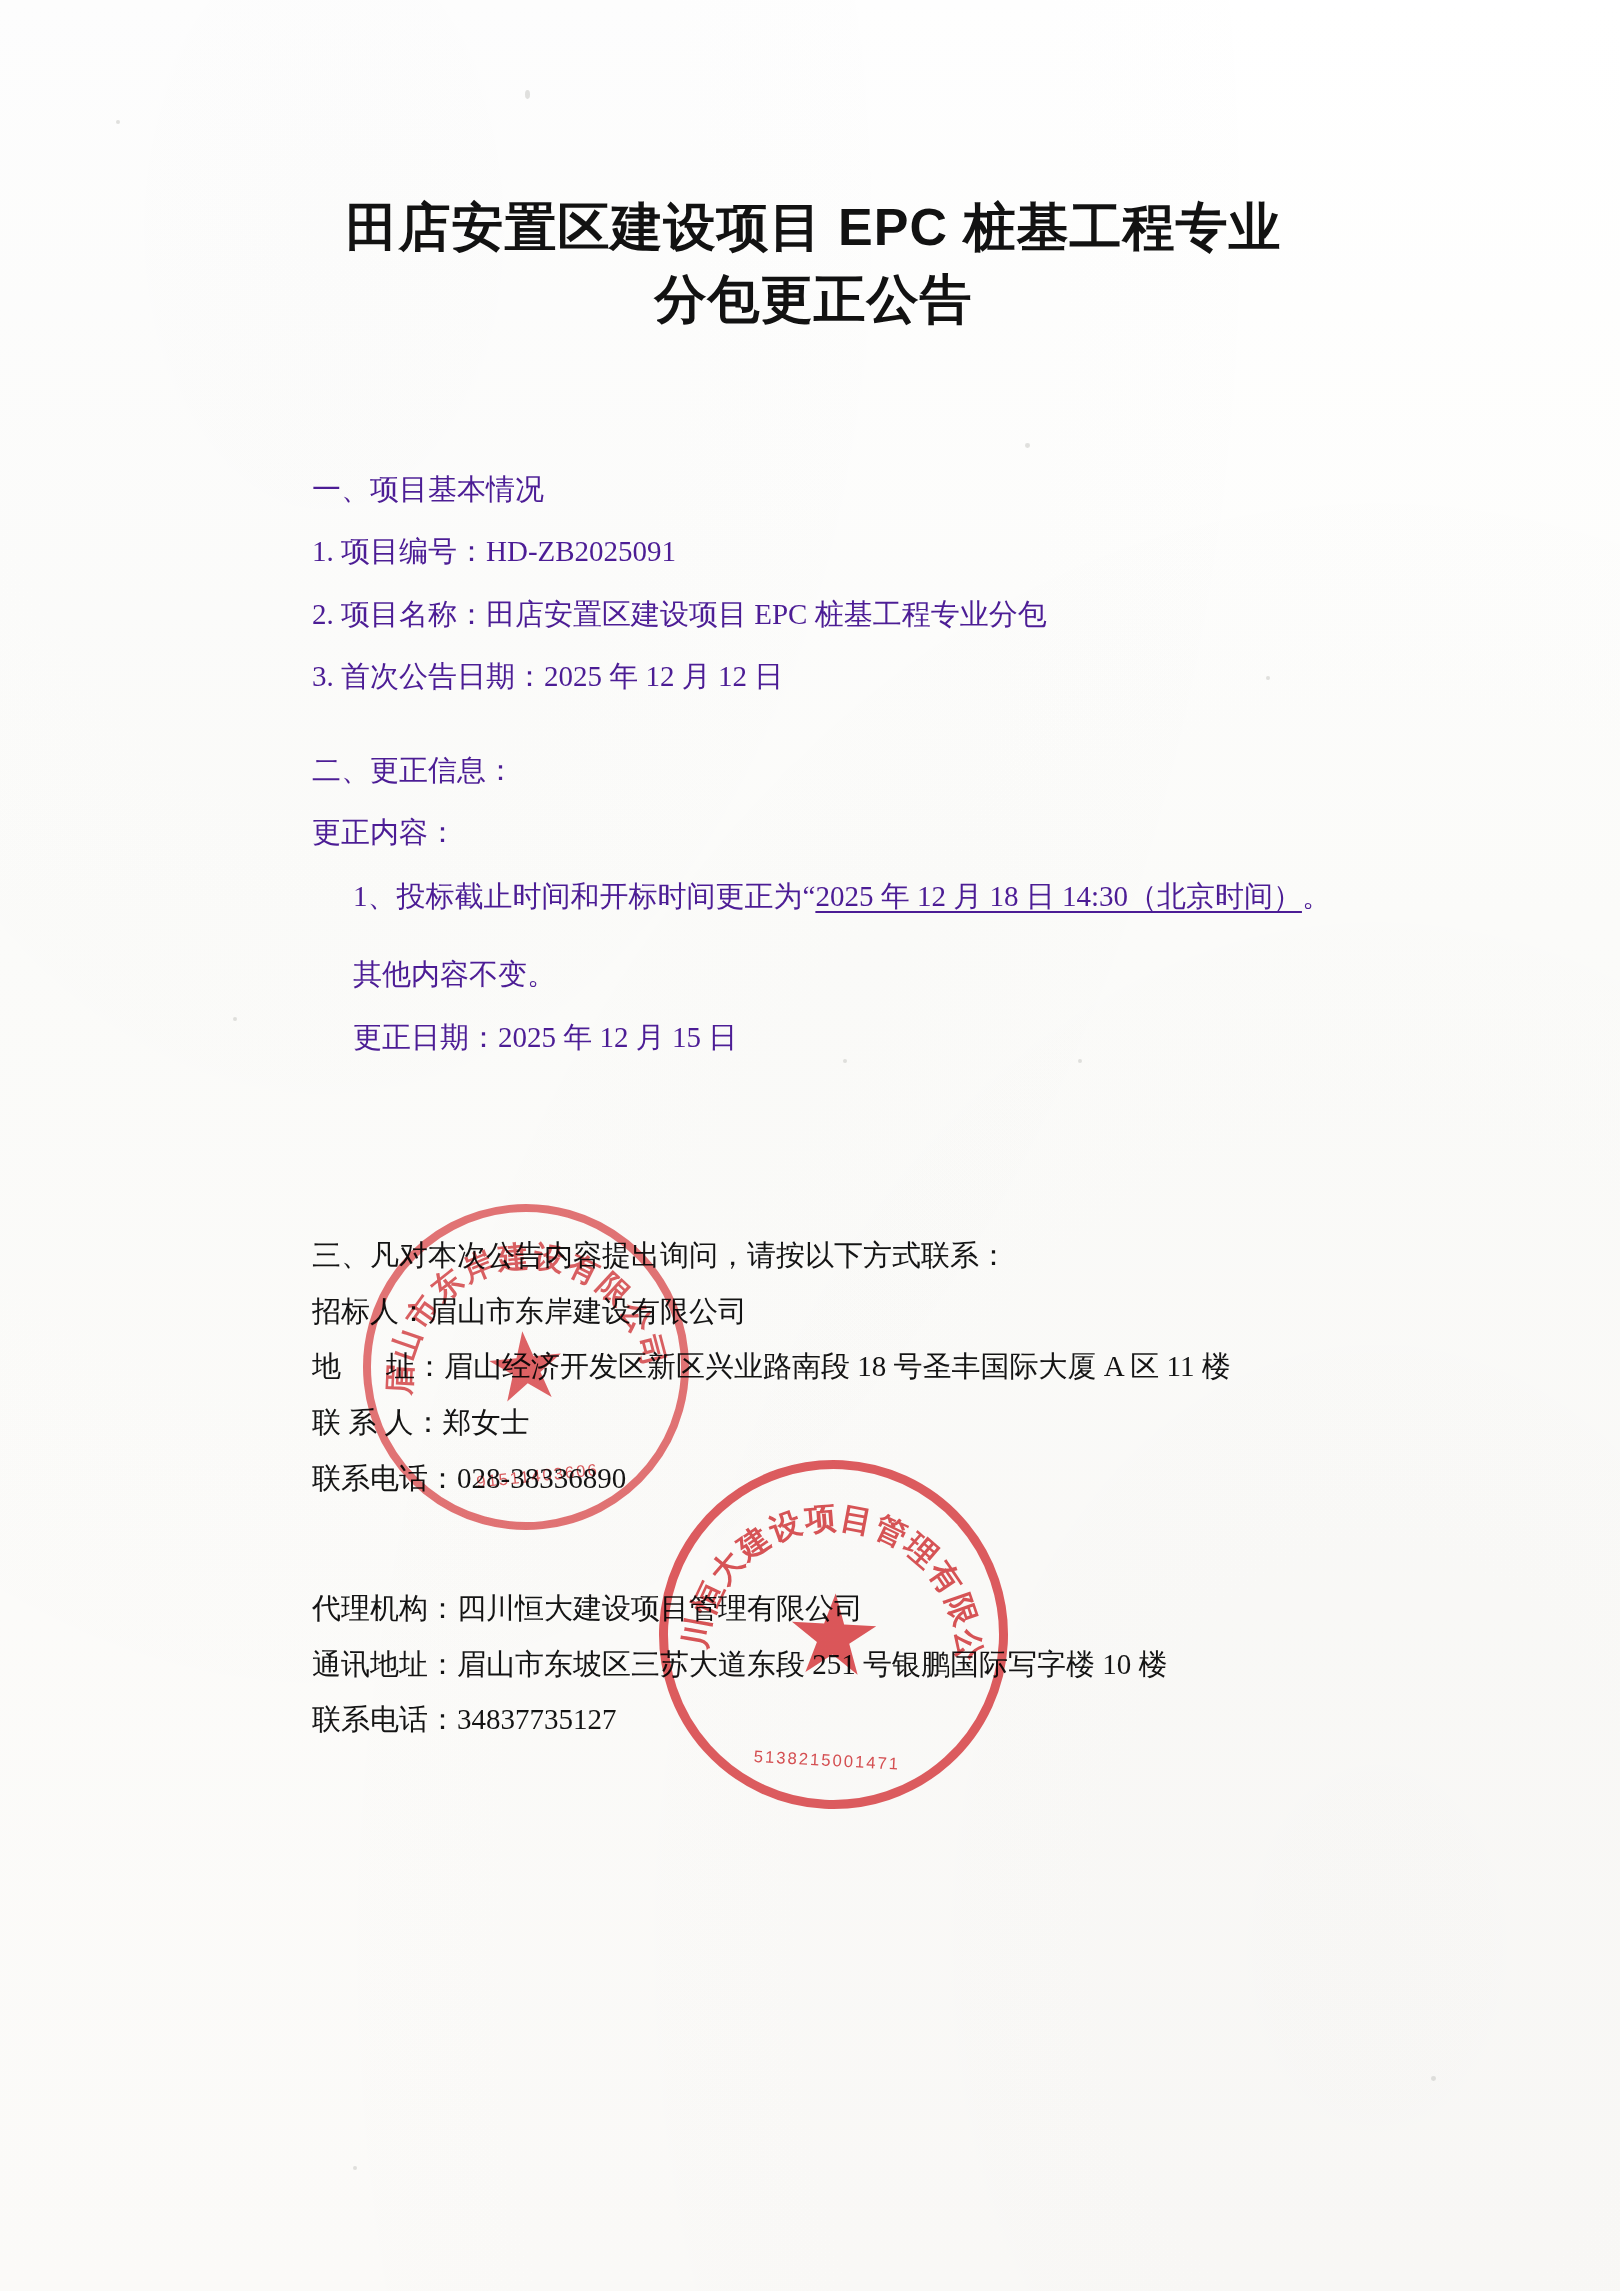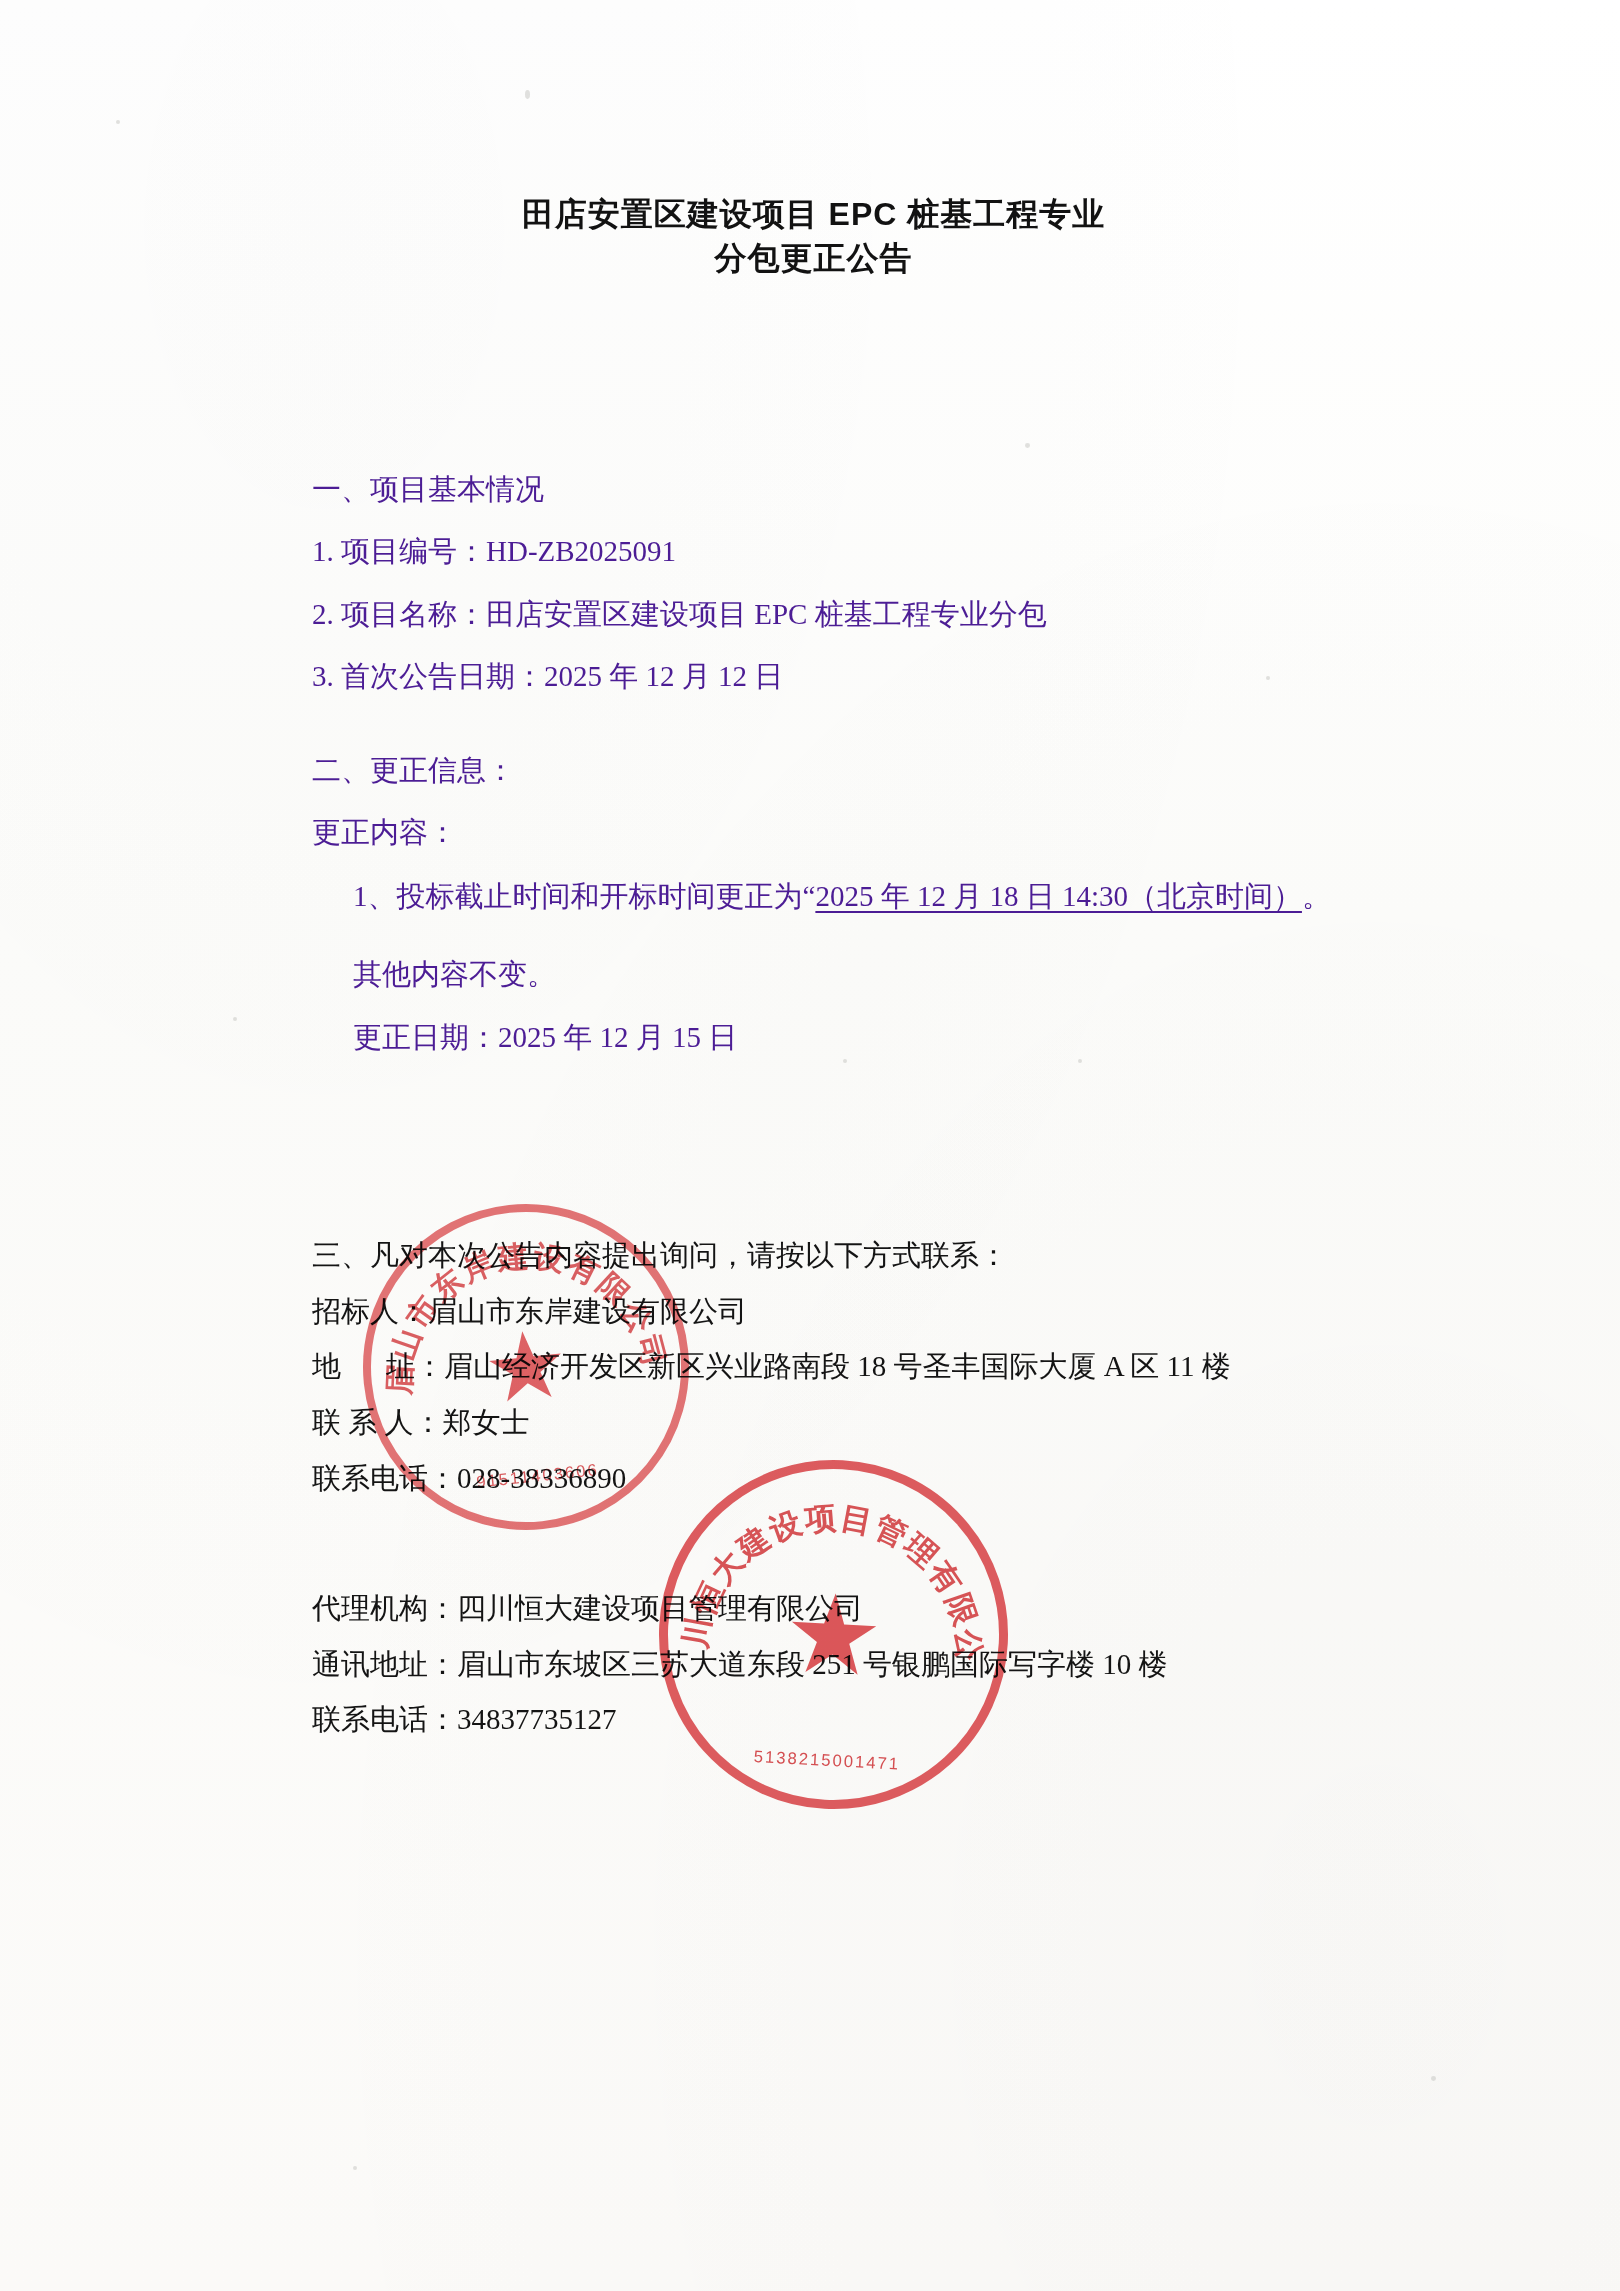--- a/index.html
+++ b/index.html
@@ -43,21 +43,21 @@
   }
 
   .doc-title {
     position: absolute;
     left: 235px;
     top: 192px;
     width: 1157px;
     text-align: center;
     font-family: "Liberation Sans", "DejaVu Sans", sans-serif;
     font-weight: bold;
-    font-size: 32px;
+    font-size: 52px;
     line-height: 1.38;
     letter-spacing: 1px;
     color: #121212;
   }
 
   .body-block {
     position: absolute;
     left: 312px;
     top: 461px;
     width: 1078px;

